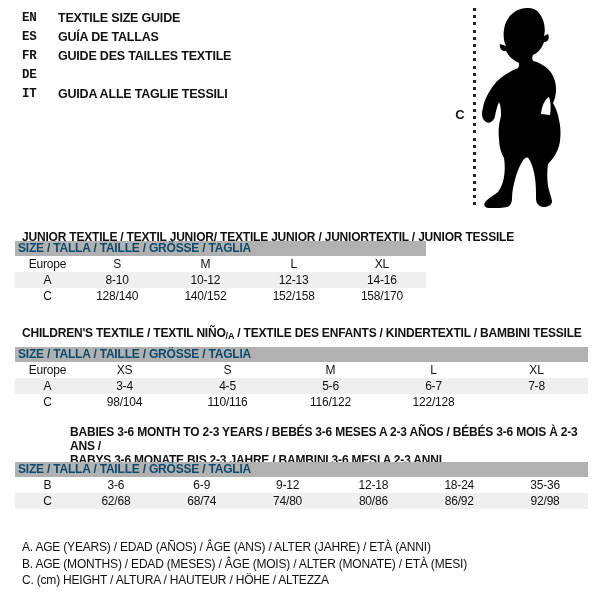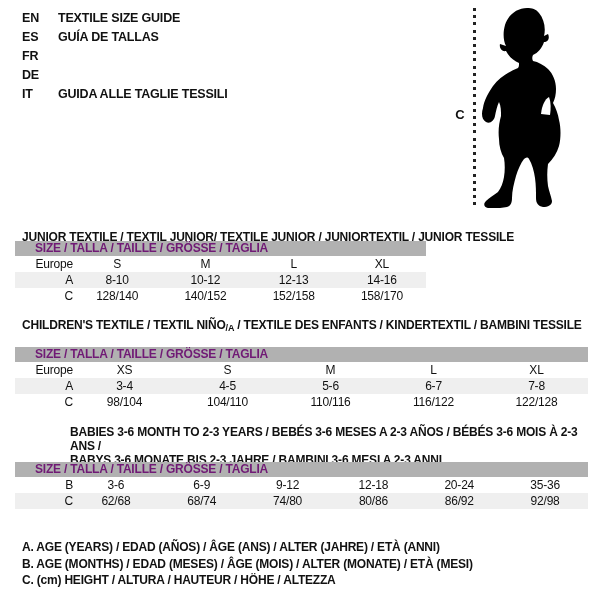--- a/index.html
+++ b/index.html
@@ -8,63 +8,64 @@
     background:#ffffff;
     font-family:"Liberation Sans","DejaVu Sans",sans-serif;
     color:#111;
     -webkit-font-smoothing:antialiased;
   }
   .abs{position:absolute;}
 
   
   .lang-list{left:22px;top:9px;}
   .lang-row{display:flex;line-height:19px;font-size:12.5px;font-weight:700;letter-spacing:-0.2px;}
-  .lang-code{width:36px;flex:0 0 36px;}
+  .lang-code{width:36px;flex:0 0 36px;font-family:Liberation Mono, monospace;}
 
   
   .measure-line{left:473px;top:8px;width:3px;height:199px;
     background:repeating-linear-gradient(to bottom,#222 0 3px,transparent 3px 7.2px);}
   .measure-label{left:451px;top:107px;width:18px;text-align:center;
     font-size:13px;font-weight:700;}
   .baby-svg{left:481px;top:6px;}
 
   
   .tbl-title{left:22px;font-size:12px;font-weight:700;letter-spacing:-0.2px;line-height:14px;white-space:pre-line;}
   .size-table{left:15px;width:411px;}
   .size-table.wide{width:573px;}
   .tbl-band{background:#b1b1b1;height:15px;line-height:15px;font-size:12px;font-weight:700;
-    padding-left:20px;letter-spacing:-0.2px;color:#701a75;}
+    padding-left:3px;letter-spacing:-0.2px;color:#0c4a6e;}
   .trow{display:grid;height:16px;line-height:16px;font-size:12px;letter-spacing:-0.2px;}
   .cols4{grid-template-columns:58px repeat(4,1fr);}
   .cols5{grid-template-columns:58px repeat(5,1fr);}
   .cols6{grid-template-columns:58px repeat(6,1fr);}
   .trow.shaded{background:#efefef;}
-  .tlabel{padding-left:7px;text-align:right;}
+  .tlabel{padding-left:7px;text-align:center;}
   .tcell{text-align:center;}
 
   .sub-a{font-size:9px;vertical-align:-2px;font-weight:700;}
 
   
   .legend{left:22px;top:539px;}
-  .legend-line{font-size:12px;font-weight:700;letter-spacing:-0.2px;line-height:16.5px;}
+  .legend-line{font-size:12px;font-weight:400;letter-spacing:-0.2px;line-height:16.5px;}
 </style>
 </head>
 <body>
 
 <div class="abs lang-list">
   <div class="lang-row">
     <span class="lang-code">EN</span>
     <span>TEXTILE SIZE GUIDE</span>
   </div>
   <div class="lang-row">
     <span class="lang-code">ES</span>
     <span>GUÍA DE TALLAS</span>
   </div>
   <div class="lang-row">
     <span class="lang-code">FR</span>
+    <span>GUIDE DES TAILLES TEXTILE</span>
   </div>
   <div class="lang-row">
     <span class="lang-code">DE</span>
   </div>
   <div class="lang-row">
     <span class="lang-code">IT</span>
     <span>GUIDA ALLE TAGLIE TESSILI</span>
   </div>
 </div>
 
@@ -106,21 +107,21 @@
   </div>
   <div class="trow cols4">
     <span class="tlabel">C</span>
     <span class="tcell">128/140</span>
     <span class="tcell">140/152</span>
     <span class="tcell">152/158</span>
     <span class="tcell">158/170</span>
   </div>
 </div>
 
-<div class="abs tbl-title" style="top:318px;"><span>CHILDREN'S TEXTILE / TEXTIL NIÑO</span><span class="sub-a">/A</span><span> / TEXTILE DES ENFANTS / KINDERTEXTIL / BAMBINI TESSILE</span></div>
+<div class="abs tbl-title" style="top:326px;"><span>CHILDREN'S TEXTILE / TEXTIL NIÑO</span><span class="sub-a">/A</span><span> / TEXTILE DES ENFANTS / KINDERTEXTIL / BAMBINI TESSILE</span></div>
 <div class="abs size-table wide" style="top:347px;">
   <div class="tbl-band">SIZE / TALLA / TAILLE / GRÖSSE / TAGLIA</div>
   <div class="trow cols5">
     <span class="tlabel">Europe</span>
     <span class="tcell">XS</span>
     <span class="tcell">S</span>
     <span class="tcell">M</span>
     <span class="tcell">L</span>
     <span class="tcell">XL</span>
   </div>
@@ -128,38 +129,37 @@
     <span class="tlabel">A</span>
     <span class="tcell">3-4</span>
     <span class="tcell">4-5</span>
     <span class="tcell">5-6</span>
     <span class="tcell">6-7</span>
     <span class="tcell">7-8</span>
   </div>
   <div class="trow cols5">
     <span class="tlabel">C</span>
     <span class="tcell">98/104</span>
-    <span class="tcell">104/110</span>
     <span class="tcell">110/116</span>
     <span class="tcell">116/122</span>
     <span class="tcell">122/128</span>
   </div>
 </div>
 
 <div class="abs tbl-title" style="top:425px;margin-left:48px;">BABIES 3-6 MONTH TO 2-3 YEARS / BEBÉS 3-6 MESES A 2-3 AÑOS / BÉBÉS 3-6 MOIS À 2-3 ANS /
 BABYS 3-6 MONATE BIS 2-3 JAHRE / BAMBINI 3-6 MESI A 2-3 ANNI</div>
 <div class="abs size-table wide" style="top:462px;">
   <div class="tbl-band">SIZE / TALLA / TAILLE / GRÖSSE / TAGLIA</div>
   <div class="trow cols6">
     <span class="tlabel">B</span>
     <span class="tcell">3-6</span>
     <span class="tcell">6-9</span>
     <span class="tcell">9-12</span>
     <span class="tcell">12-18</span>
-    <span class="tcell">20-24</span>
+    <span class="tcell">18-24</span>
     <span class="tcell">35-36</span>
   </div>
   <div class="trow cols6 shaded">
     <span class="tlabel">C</span>
     <span class="tcell">62/68</span>
     <span class="tcell">68/74</span>
     <span class="tcell">74/80</span>
     <span class="tcell">80/86</span>
     <span class="tcell">86/92</span>
     <span class="tcell">92/98</span>

